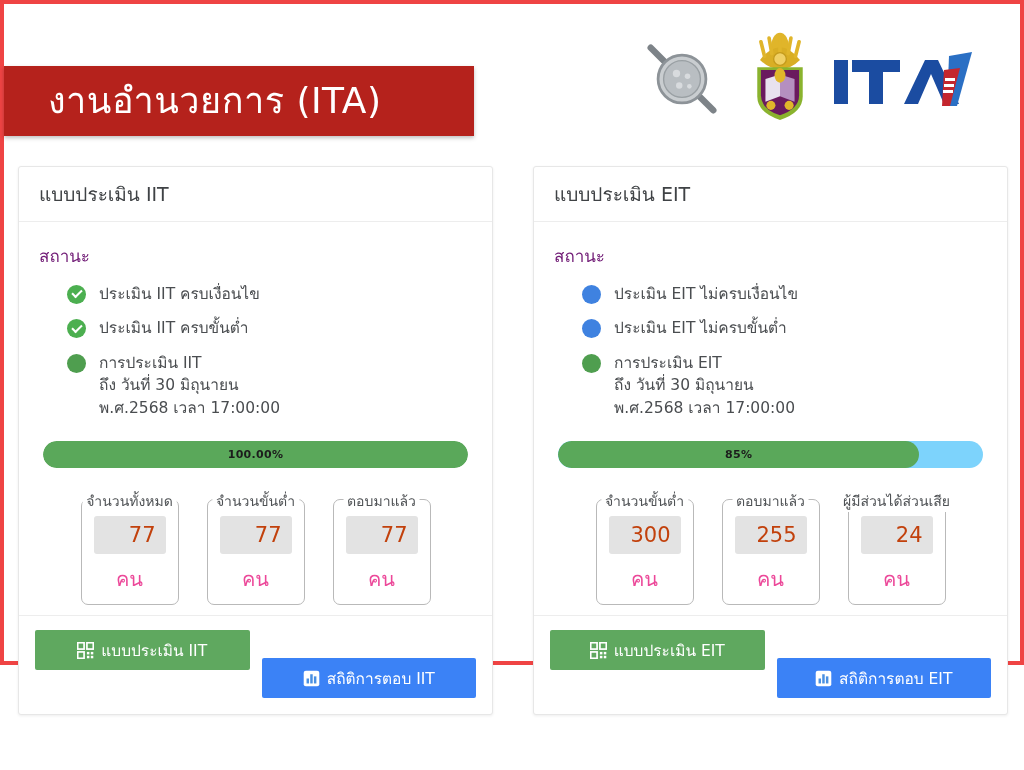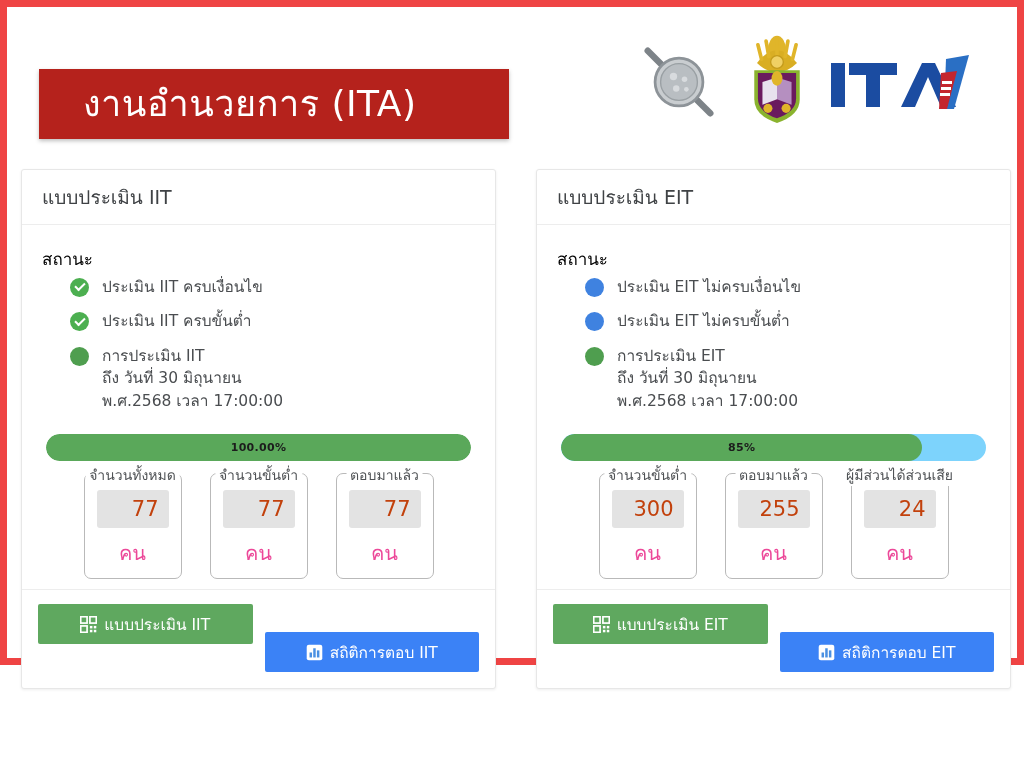--- a/index.html
+++ b/index.html
@@ -10,22 +10,21 @@
     background: #ffffff;
     font-family: "DejaVu Sans", "Liberation Sans", sans-serif;
     overflow: hidden;
   }
 
   #page {
     position: relative;
     width: 1024px;
     height: 665px;
     background: #ffffff;
-    border: 7px solid #ef4444;
-    padding-left: 32px;
+    border: 4px solid #ef4444;
   }
 
   
   .header {
     position: relative;
     height: 150px;
   }
 
   .title-banner {
     position: absolute;
@@ -95,22 +94,22 @@
     line-height: 1.2;
   }
 
   .card-body {
     padding: 20px 20px 10px 20px;
     flex: 1;
   }
 
   .status-label {
     font-size: 17px;
-    color: #000000;
-    margin-bottom: 4px;
+    color: #701a75;
+    margin-bottom: 14px;
   }
 
   .status-list {
     padding-left: 28px;
     display: flex;
     flex-direction: column;
     gap: 12px;
   }
 
   .status-item {
@@ -175,21 +174,21 @@
     align-items: center;
     justify-content: center;
     font-size: 11px;
     font-weight: bold;
     color: #1c1c1c;
     letter-spacing: 0.3px;
   }
 
   
   .stats-row {
-    margin-top: 12px;
+    margin-top: 31px;
     display: flex;
     justify-content: center;
     gap: 28px;
   }
 
   .stat-box {
     border: 1px solid #b9b9b9;
     border-radius: 7px;
     padding: 10px 12px 9px 12px;
     min-width: 96px;

